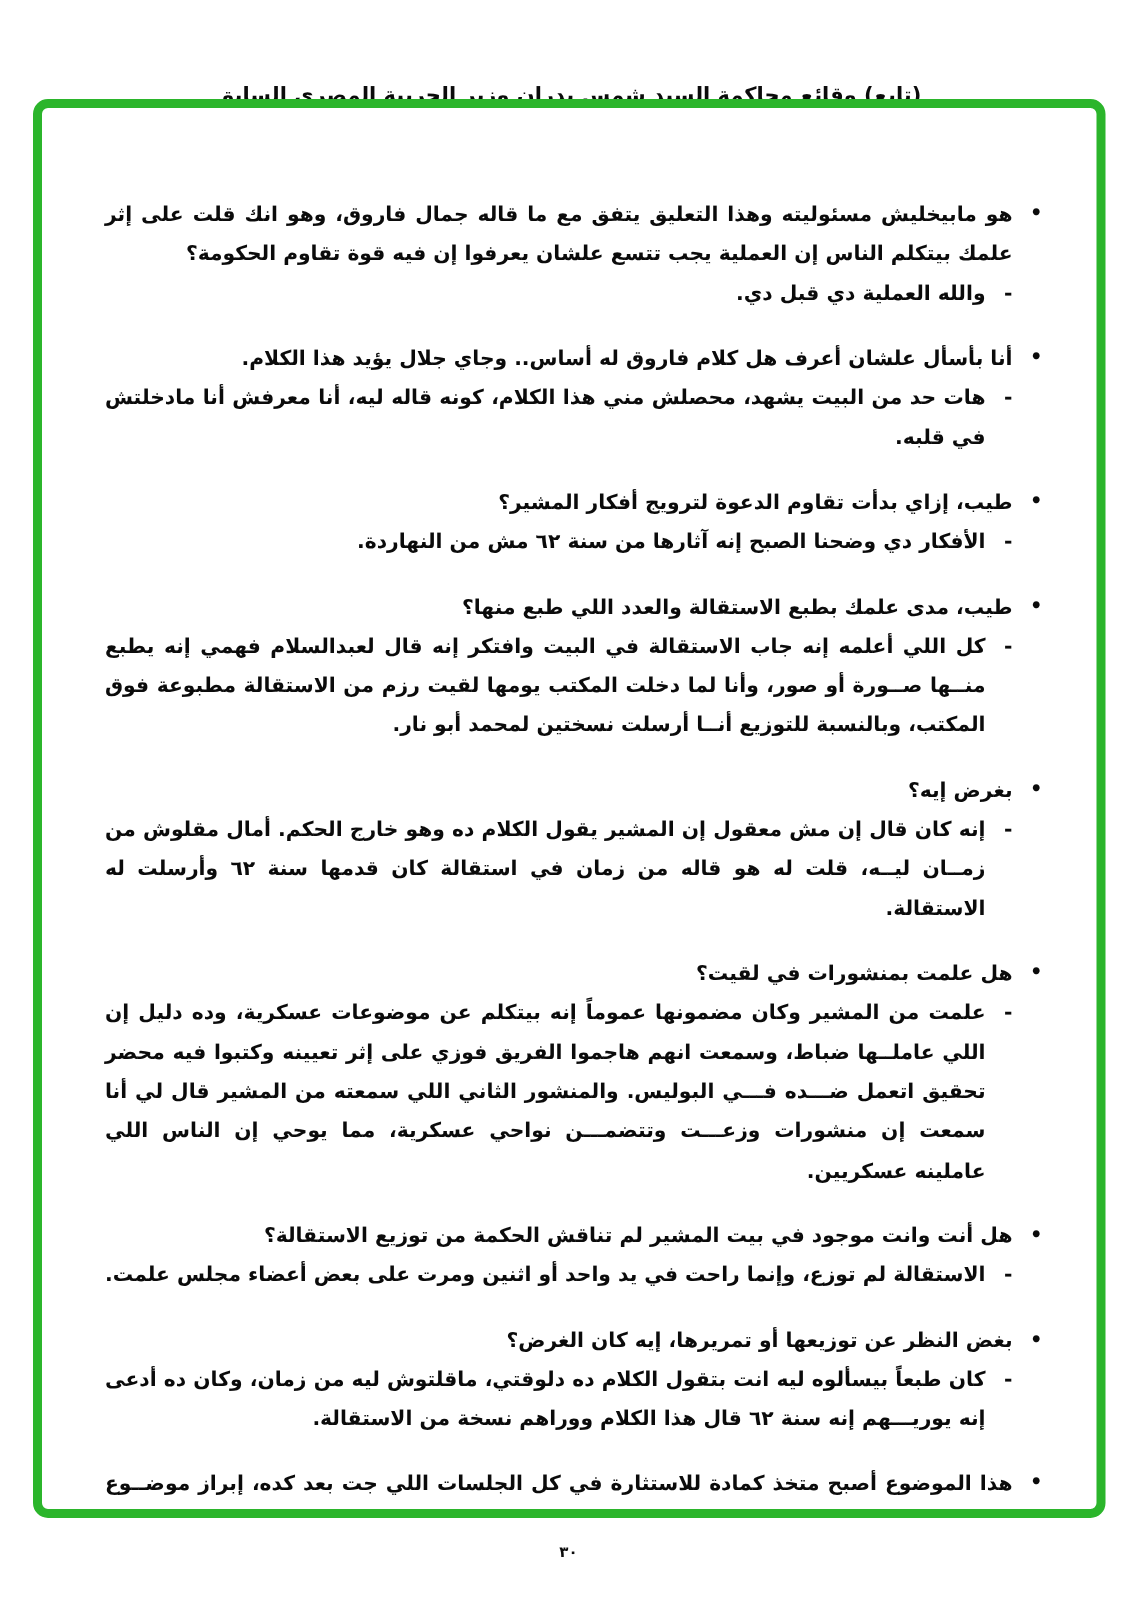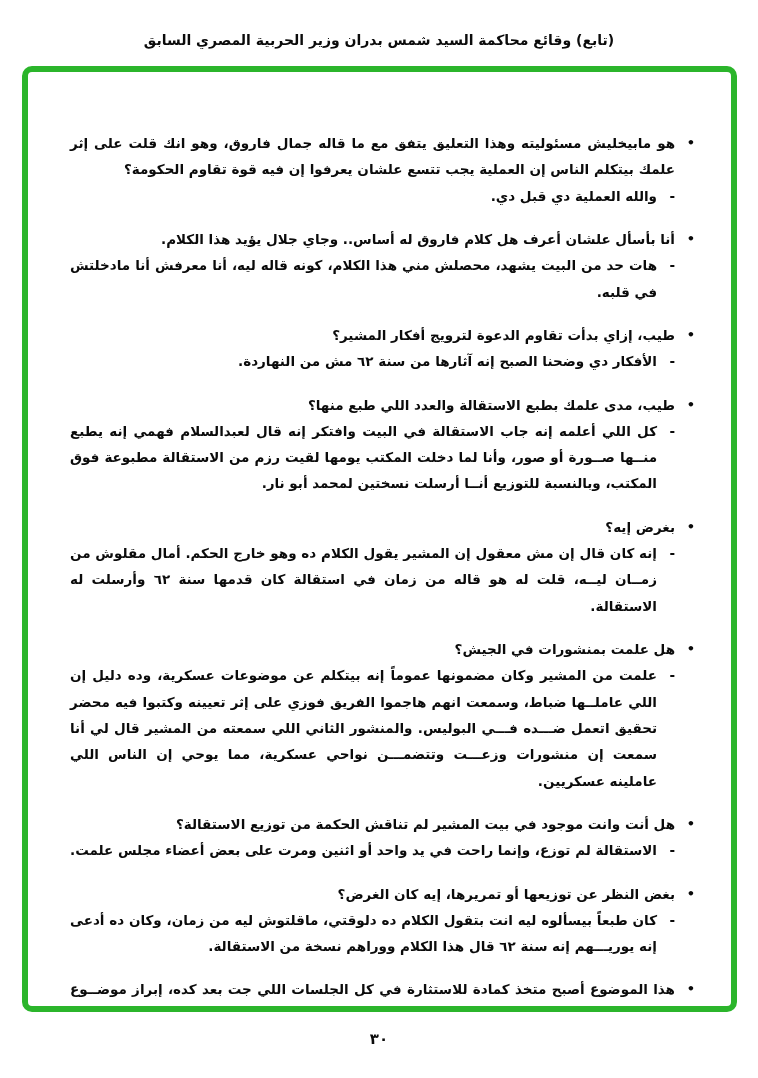--- a/index.html
+++ b/index.html
@@ -13,20 +13,21 @@
     position: relative;
     overflow: hidden;
   }
   .page-header {
     direction: rtl;
     text-align: center;
     padding-top: 32px;
     font-size: 14px;
     font-weight: bold;
     letter-spacing: 0.2px;
+    margin-top: 24px;
   }
   .frame {
     position: absolute;
     left: 22px;
     top: 66px;
     width: 715px;
     height: 946px;
     box-sizing: border-box;
     border: 6px solid #2bb52b;
     border-radius: 10px;
@@ -55,21 +56,21 @@
     text-align: justify;
     text-justify: inter-word;
   }
   .page-number {
     position: absolute;
     left: 0;
     right: 0;
     top: 1030px;
     text-align: center;
     direction: rtl;
-    font-size: 15px;
+    font-size: 10px;
     font-weight: bold;
   }
 </style>
 </head>
 <body>
 
 <div class="page-header">(تابع) وقائع محاكمة السيد شمس بدران وزير الحربية المصري السابق</div>
 
 <div class="frame">
   <div class="content">
@@ -125,21 +126,21 @@
       </div>
       <div class="a">
         <span class="marker">-</span>
         <span class="text">إنه كان قال إن مش معقول إن المشير يقول الكلام ده وهو خارج الحكم. أمال مقلوش من زمــان ليــه، قلت له هو قاله من زمان في استقالة كان قدمها سنة ٦٢ وأرسلت له الاستقالة.</span>
       </div>
     </div>
 
     <div class="block">
       <div class="q">
         <span class="marker">•</span>
-        <span class="text">هل علمت بمنشورات في الجيش؟</span>
+        <span class="text">هل علمت بمنشورات في لقيت؟</span>
       </div>
       <div class="a">
         <span class="marker">-</span>
         <span class="text">علمت من المشير وكان مضمونها عموماً إنه بيتكلم عن موضوعات عسكرية، وده دليل إن اللي عاملــها ضباط، وسمعت انهم هاجموا الفريق فوزي على إثر تعيينه وكتبوا فيه محضر تحقيق اتعمل ضـــده فـــي البوليس. والمنشور الثاني اللي سمعته من المشير قال لي أنا سمعت إن منشورات وزعـــت وتتضمـــن نواحي عسكرية، مما يوحي إن الناس اللي عاملينه عسكريين.</span>
       </div>
     </div>
 
     <div class="block">
       <div class="q">
         <span class="marker">•</span>

